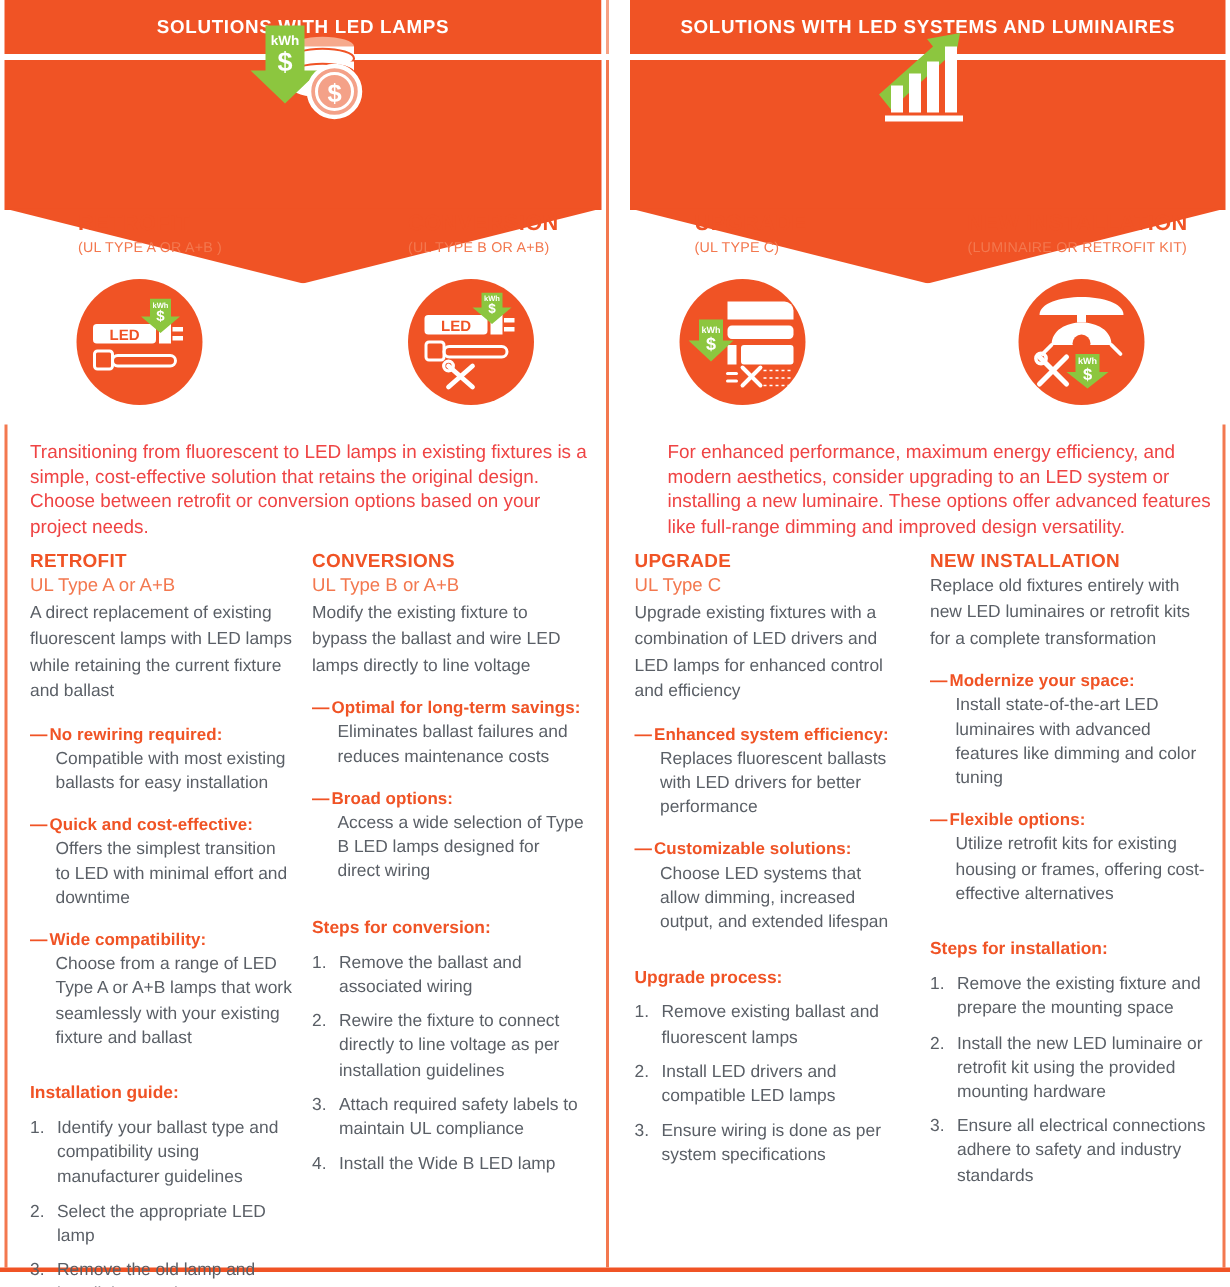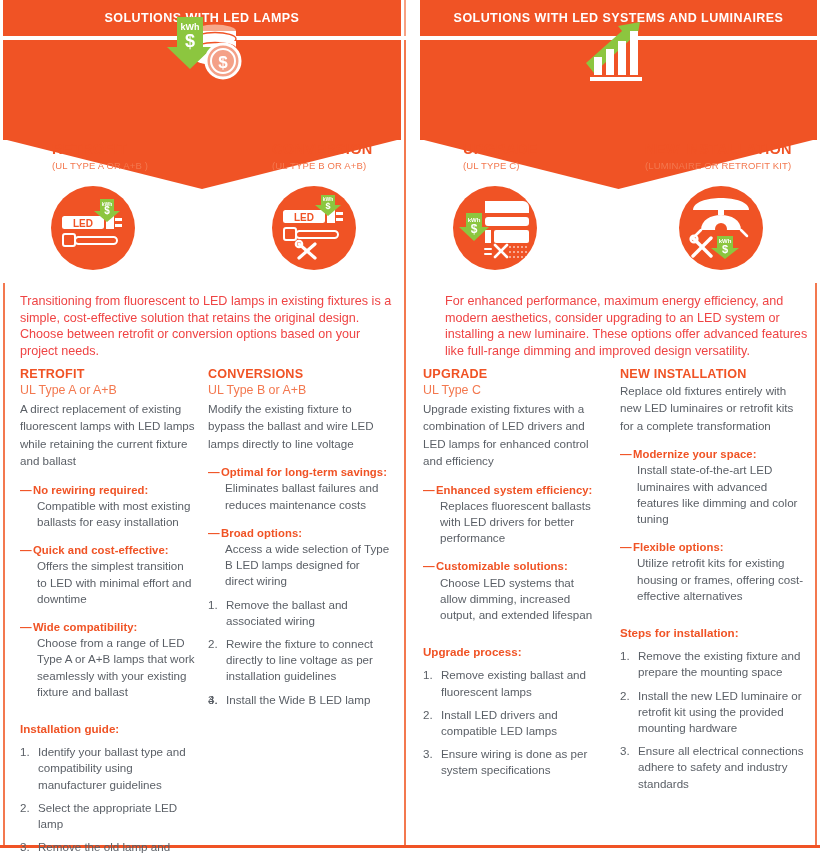--- a/index.html
+++ b/index.html
@@ -381,24 +381,25 @@
           <span class="dash">—</span>
           <span class="b-title">Optimal for long-term savings:</span>
           <span class="b-text">Eliminates ballast failures and reduces maintenance costs</span>
         </li>
       <li>
           <span class="dash">—</span>
           <span class="b-title">Broad options:</span>
           <span class="b-text">Access a wide selection of Type B LED lamps designed for direct wiring</span>
         </li>
     </ul>
+    <div class="steps-head">Steps for conversion:</div>
     <ul class="steps">
       <li><span class="num">1.</span><span>Remove the ballast and associated wiring</span></li>
       <li><span class="num">2.</span><span>Rewire the fixture to connect directly to line voltage as per installation guidelines</span></li>
-      <li><span class="num">3.</span></li>
+      <li><span class="num">3.</span><span>Attach required safety labels to maintain UL compliance</span></li>
       <li><span class="num">4.</span><span>Install the Wide B LED lamp</span></li>
     </ul>
   </div>
 
   <div class="col col-upgrade">
     <h3>UPGRADE</h3>
     <div class="subhead">UL Type C</div>
     <div class="desc">Upgrade existing fixtures with a combination of LED drivers and LED lamps for enhanced control and efficiency</div>
     <ul class="bullets">
       <li>

